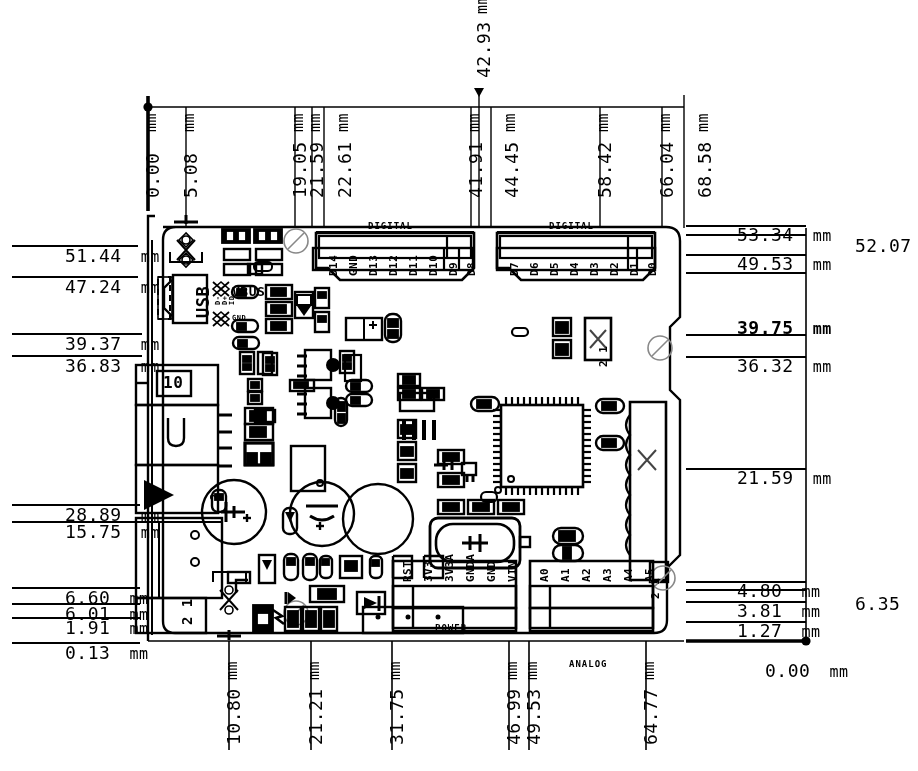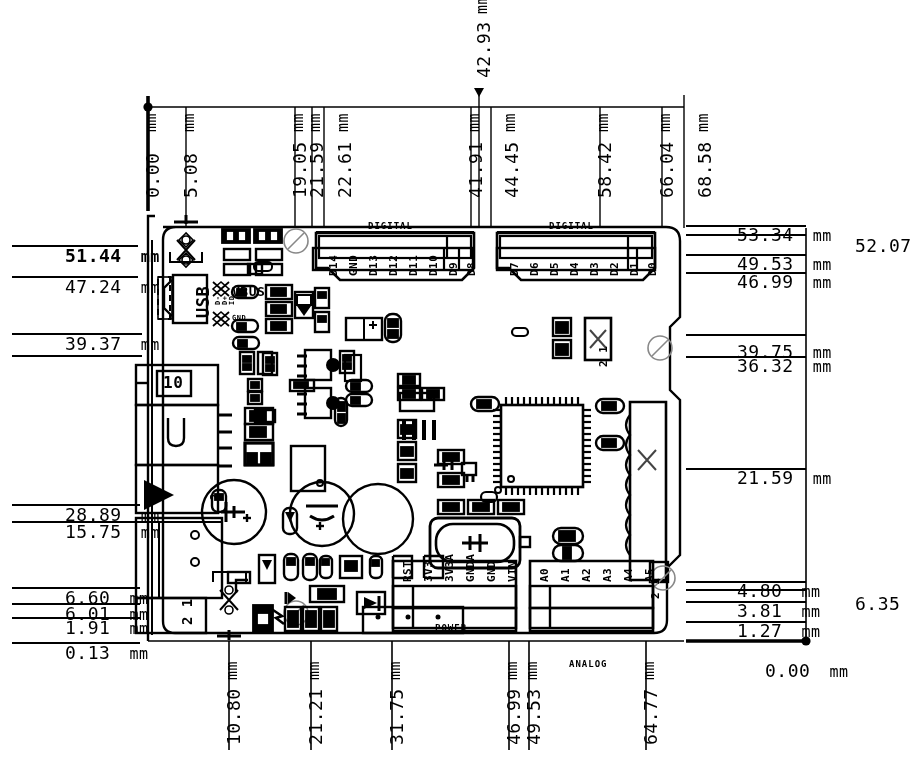--- a/index.html
+++ b/index.html
@@ -533,29 +533,32 @@
 
   <div class="dimtxt vert num" style="left:505px; top:745px;"><span>46.99</span></div>
   <div class="dimtxt vert unit" style="left:505px; top:680px;"><span>mm</span></div>
 
   <div class="dimtxt vert num" style="left:525px; top:745px;"><span>49.53</span></div>
   <div class="dimtxt vert unit" style="left:525px; top:680px;"><span>mm</span></div>
 
   <div class="dimtxt vert num" style="left:642px; top:745px;"><span>64.77</span></div>
   <div class="dimtxt vert unit" style="left:642px; top:680px;"><span>mm</span></div>
 
-  <div class="dimtxt" style="left:22px; top:230px;font-weight:bold;">
+  <div class="dimtxt" style="left:22px; top:230px;">
     <span class="num">51.44</span><span class="unit">  </span><span class="unit">mm</span>
   </div>
   <div class="dimtxt" style="left:22px; top:261px;">
     <span class="num">47.24</span><span class="unit">  </span><span class="unit">mm</span>
   </div>
   <div class="dimtxt" style="left:22px; top:318px;">
     <span class="num">39.37</span><span class="unit">  </span><span class="unit">mm</span>
   </div>
+  <div class="dimtxt" style="left:22px; top:340px;">
+    <span class="num">36.83</span><span class="unit">  </span><span class="unit">mm</span>
+  </div>
   <div class="dimtxt" style="left:22px; top:489px;">
     <span class="num">28.89</span><span class="unit">  </span><span class="unit">mm</span>
   </div>
   <div class="dimtxt" style="left:22px; top:506px;">
     <span class="num">15.75</span><span class="unit">  </span><span class="unit">mm</span>
   </div>
   <div class="dimtxt" style="left:22px; top:572px;">
     <span class="num">6.60</span><span class="unit">  </span><span class="unit">mm</span>
   </div>
   <div class="dimtxt" style="left:22px; top:588px;">
@@ -567,24 +570,21 @@
   <div class="dimtxt" style="left:22px; top:627px;">
     <span class="num">0.13</span><span class="unit">  </span><span class="unit">mm</span>
   </div>
 
   <div class="dimtxt" style="left:694px; top:209px;">
     <span class="num">53.34</span><span class="unit">  </span><span class="unit">mm</span>
   </div>
   <div class="dimtxt" style="left:694px; top:238px;">
     <span class="num">49.53</span><span class="unit">  </span><span class="unit">mm</span>
   </div>
-  <div class="dimtxt" style="left:694px; top:256px;">
-    <span class="num">46.99</span><span class="unit">  </span><span class="unit">mm</span>
-  </div>
-  <div class="dimtxt" style="left:694px; top:326px;">
+  <div class="dimtxt" style="left:694px; top:302px;font-weight:bold;">
     <span class="num">39.75</span><span class="unit">  </span><span class="unit">mm</span>
   </div>
   <div class="dimtxt" style="left:694px; top:340px;text-align:center;">
     <span class="num">36.32</span><span class="unit">  </span><span class="unit">mm</span>
   </div>
   <div class="dimtxt" style="left:694px; top:452px;">
     <span class="num">21.59</span><span class="unit">  </span><span class="unit">mm</span>
   </div>
   <div class="dimtxt" style="left:694px; top:565px;">
     <span class="num">4.80</span><span class="unit">  </span><span class="unit">mm</span>

